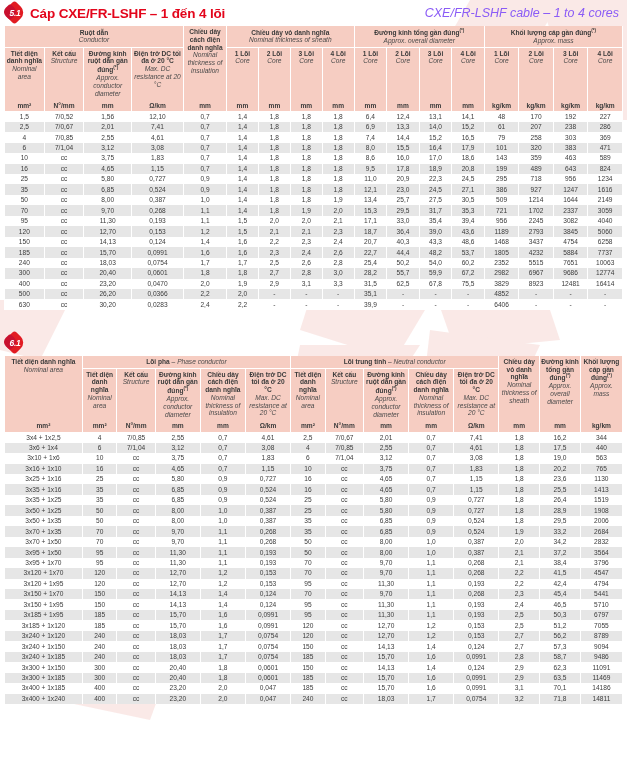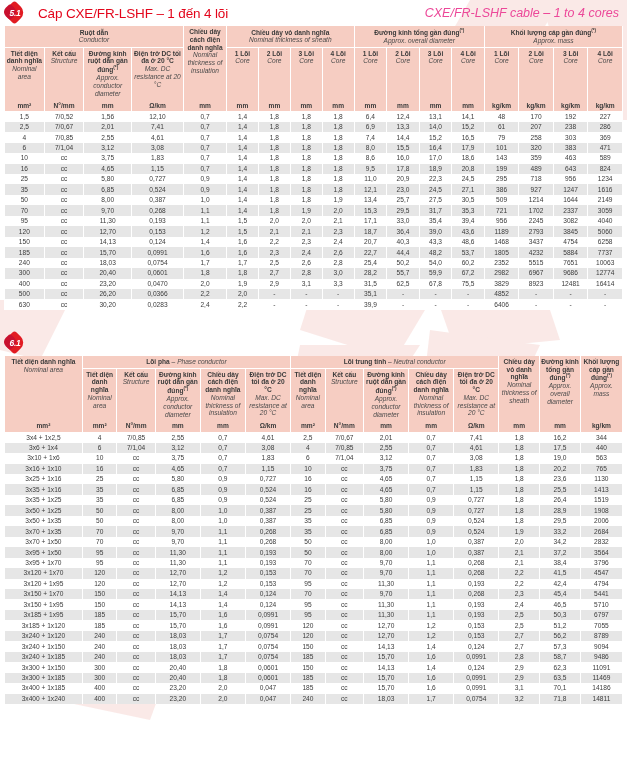--- a/index.html
+++ b/index.html
@@ -23,21 +23,21 @@
   
   .sec-head {
     position: relative; z-index: 2;
     display: flex; align-items: center;
     padding: 0 6px 0 4px;
     height: 26px;
   }
   .badge {
     position: relative;
     width: 22px; height: 22px; flex: 0 0 22px;
-    margin-right: 12px;
+    margin-right: 4px;
   }
   .badge .dia {
     position: absolute; left: 2px; top: 2px;
     width: 17px; height: 17px;
     background: #e11b22;
     border-radius: 3px 8px 3px 8px;
     transform: rotate(45deg);
   }
   .badge .dia2 {
     position: absolute; left: 0px; top: 4px;
@@ -50,27 +50,27 @@
     position: absolute; inset: 0;
     display: flex; align-items: center; justify-content: center;
     color: #fff; font-size: 8.5px; font-weight: bold;
     font-style: italic;
     letter-spacing: -.3px;
     z-index: 3;
   }
   .sec-title-vi {
     color: #e3051b;
     font-size: 13.5px;
-    font-weight: normal;
+    font-weight: bold;
     letter-spacing: -.15px;
     white-space: nowrap;
   }
   .sec-title-en {
     margin-left: auto;
-    color: #ec4899;
+    color: #8b5cf6;
     font-size: 12.5px;
     font-style: italic;
     white-space: nowrap;
     padding-right: 2px;
   }
 
   
   .tbl-wrap { position: relative; z-index: 2; padding: 0 4px; }
   table.dt {
     width: 100%;

